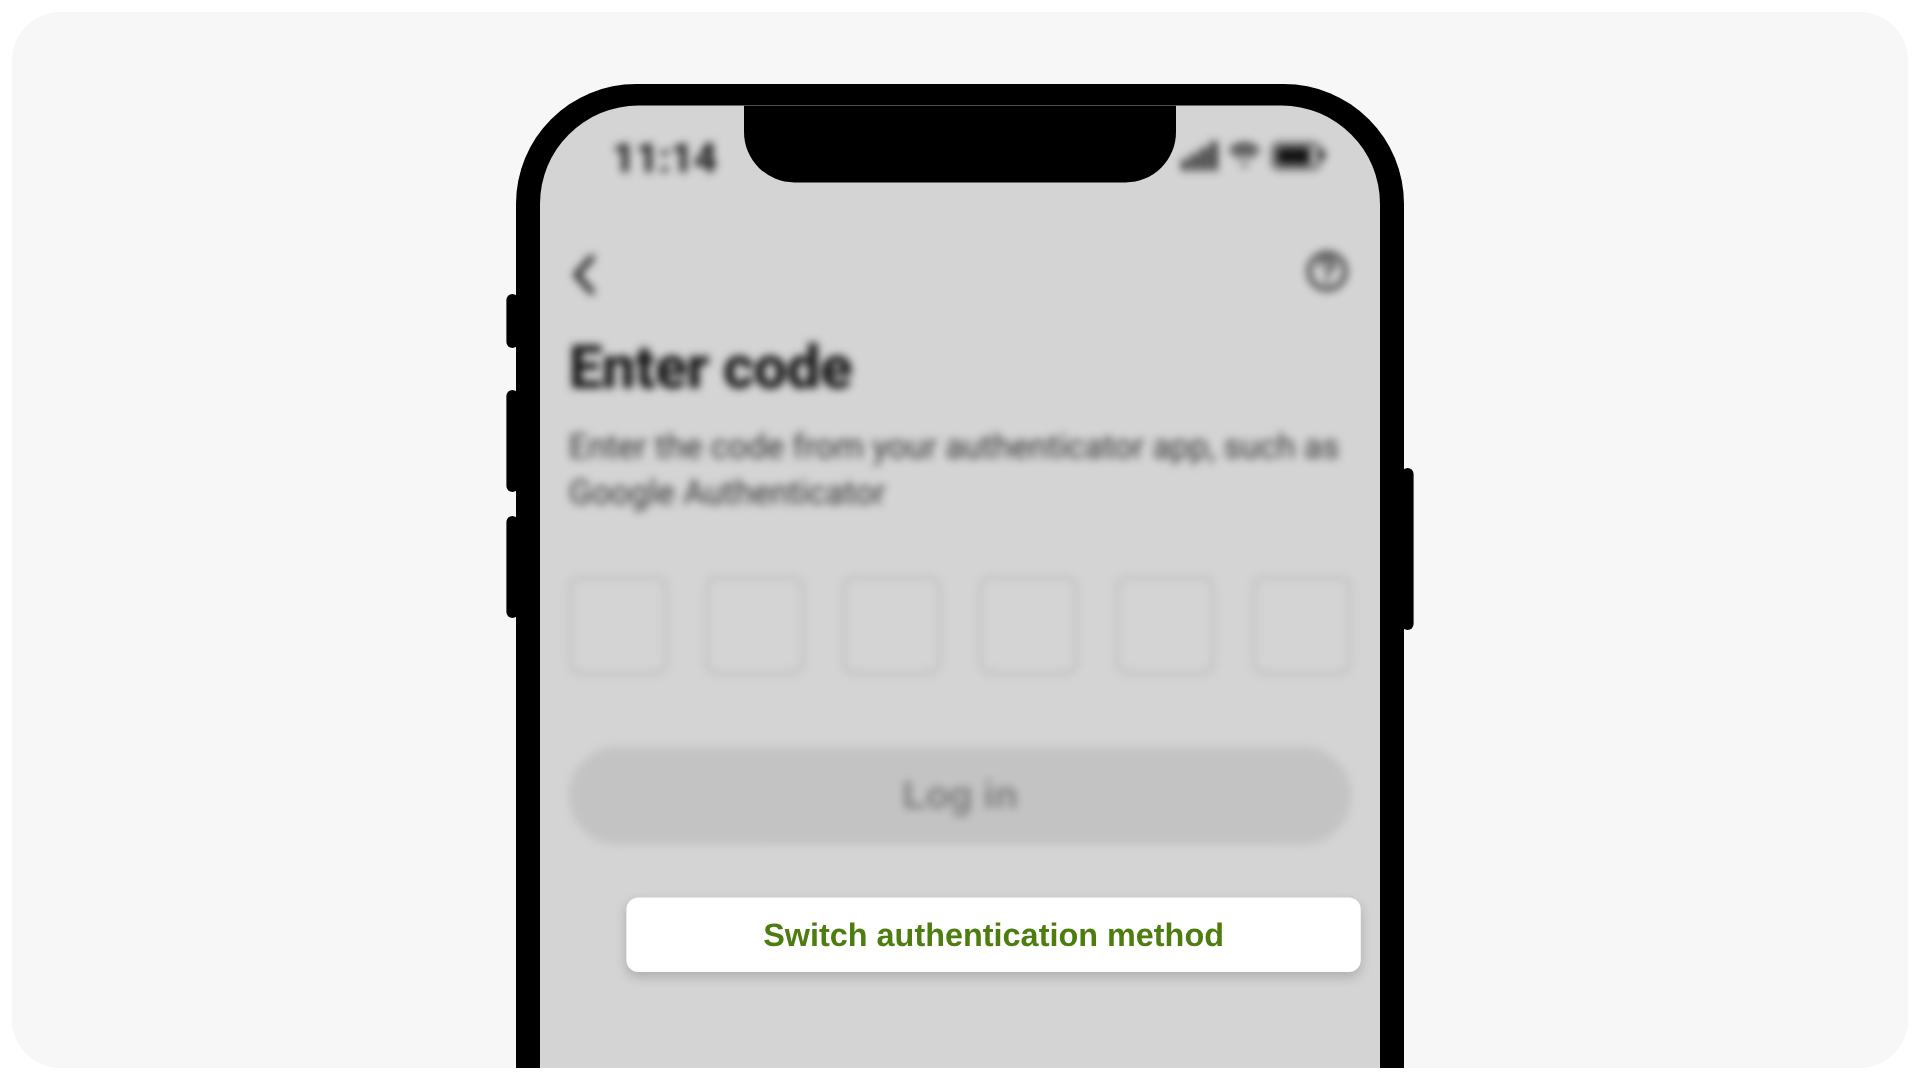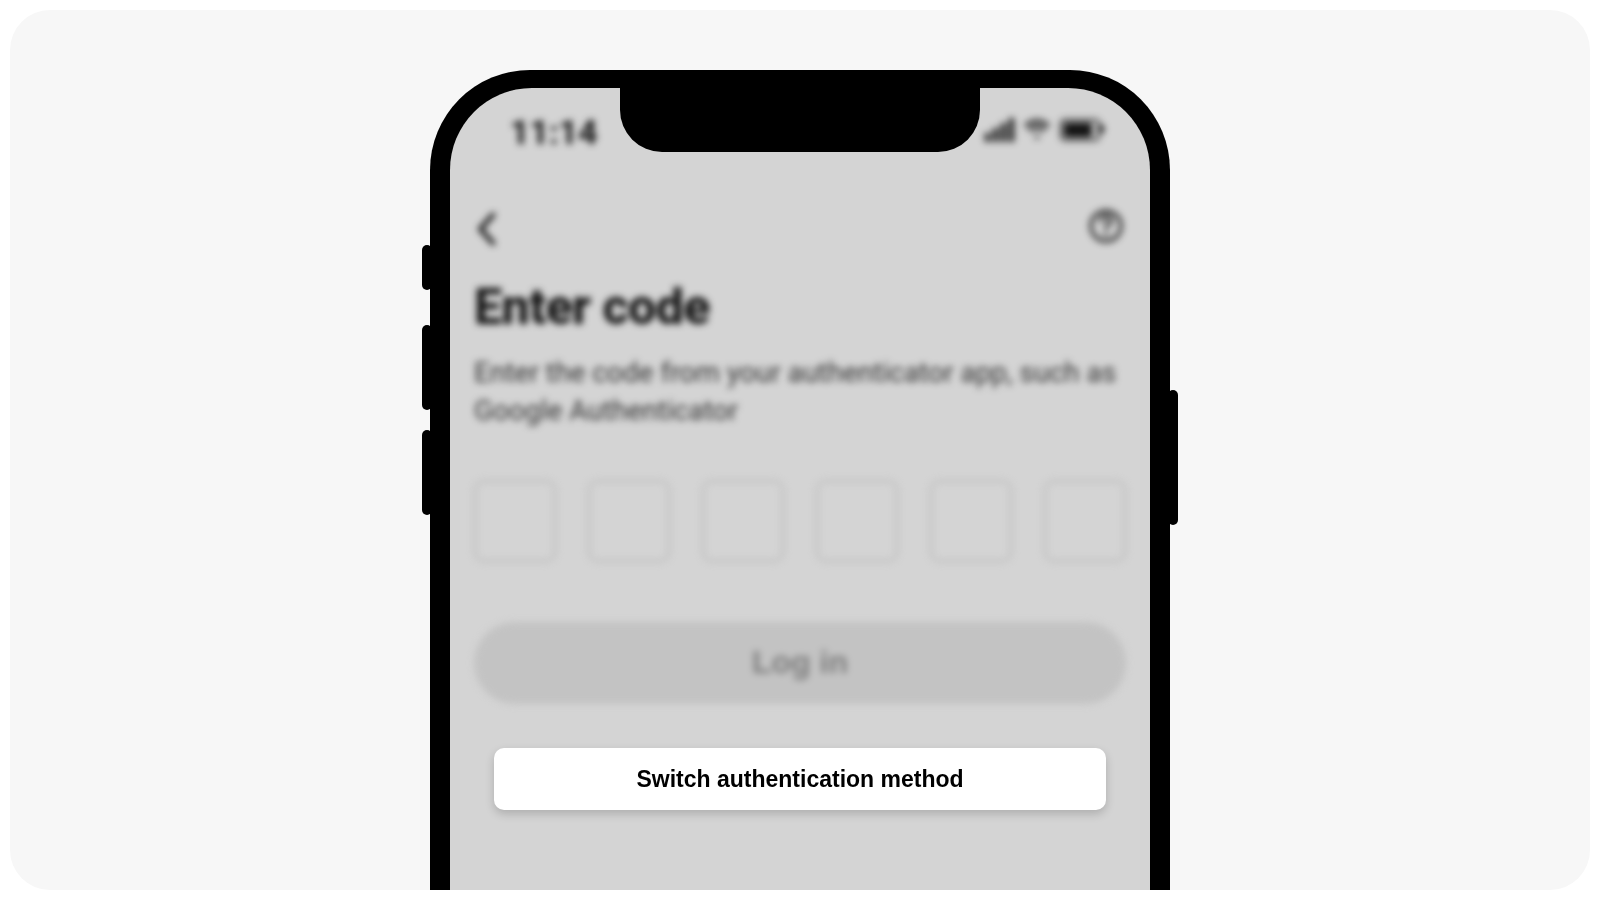--- a/index.html
+++ b/index.html
@@ -36,21 +36,21 @@
   .nav-help{position:absolute;right:26px;top:10px;}
   
   .content{position:absolute;top:190px;left:24px;right:24px;}
   .title{font-size:50px;font-weight:800;color:#111;margin:0 0 18px 0;letter-spacing:-0.5px;}
   .subtitle{font-size:28px;line-height:1.35;color:#333;margin:0 0 50px 0;}
   .code-row{display:flex;justify-content:space-between;gap:0;margin-bottom:60px;}
   .code-box{width:78px;height:78px;border:2px solid #b9b9b9;border-radius:10px;background:transparent;}
   .login{width:100%;height:82px;border:none;border-radius:42px;background:#c3c3c3;color:#7c7c7c;font-size:32px;font-weight:600;}
   
   .switch-wrap{position:absolute;left:44px;right:44px;top:660px;}
-  .switch{width:100%;height:62px;border:none;border-radius:10px;background:#fff;color:#000000;font-size:23px;font-weight:700;box-shadow:0 4px 10px rgba(0,0,0,0.18);}
+  .switch{width:100%;height:62px;border:none;border-radius:10px;background:#fff;color:#4d7c0f;font-size:27px;font-weight:700;box-shadow:0 4px 10px rgba(0,0,0,0.18);margin-left:28px;}
 </style>
 </head>
 <body>
 
 <div class="canvas">
   <div class="panel">
     <div class="phone">
       <div class="btn-left b1"></div>
       <div class="btn-left b2"></div>
       <div class="btn-left b3"></div>

